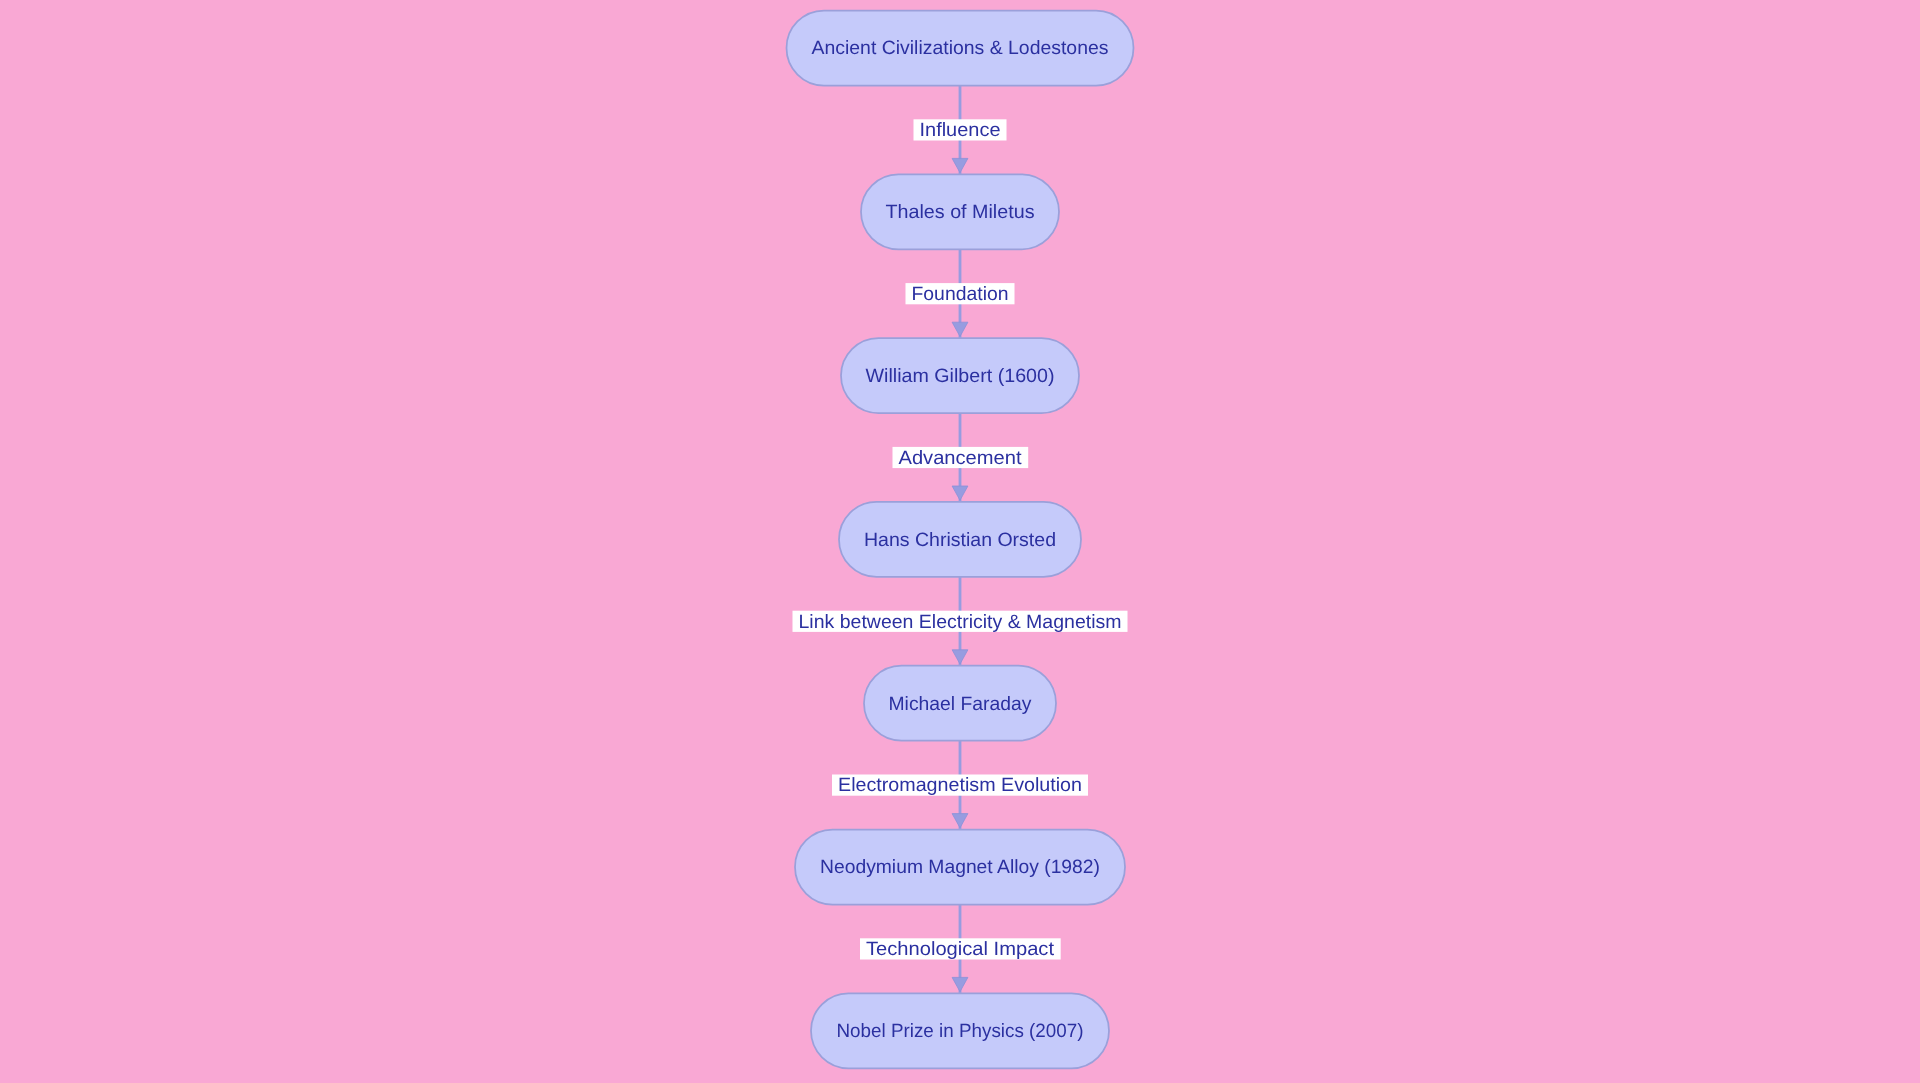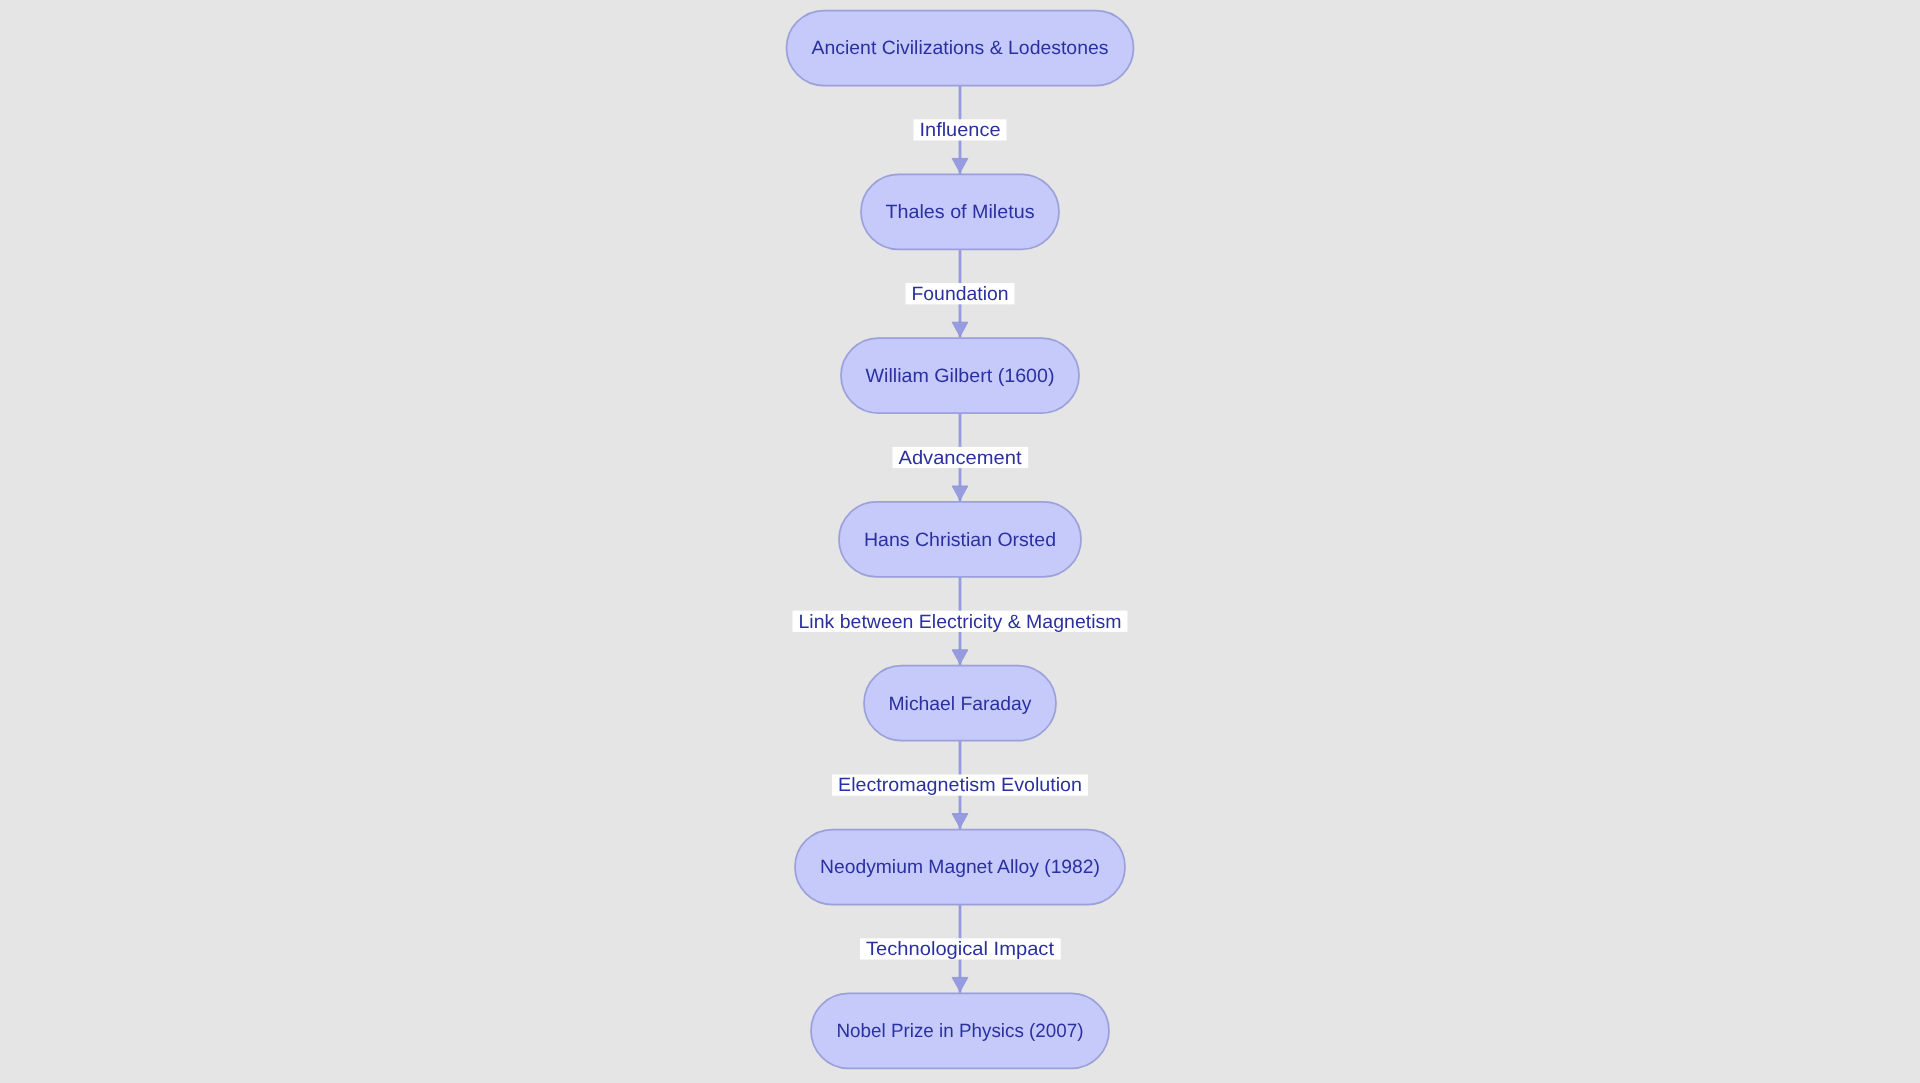--- a/index.html
+++ b/index.html
@@ -1,21 +1,21 @@
 <!DOCTYPE html>
 <html><head>
 <meta charset="utf-8">
 <title>Flowchart</title>
 <style>
   html,body{margin:0;padding:0;background:#ffffff;}
   body{width:1920px;height:1083px;overflow:hidden;
        font-family:"Liberation Sans",sans-serif;
        -webkit-font-smoothing:antialiased;
        text-rendering:geometricPrecision;}
-  #stage{position:relative;width:1920px;height:1083px;background:#e5e5e5;}
+  #stage{position:relative;width:1920px;height:1083px;background:#f9a8d4;}
   svg.flow{position:absolute;left:0;top:0;width:1920px;height:1083px;display:block;
            transform:translateZ(0);backface-visibility:hidden;}
   svg text{-webkit-font-smoothing:antialiased;}
 
   .node-shape{fill:#c5cafa;stroke:#9ba0da;stroke-width:1.75px;}
   .node-label{fill:#2b30a0;font-size:19.2px;font-family:"Liberation Sans",sans-serif;
               text-anchor:middle;}
   .edge-line{stroke:#979ce0;stroke-width:2.8px;fill:none;}
   .edge-head{fill:#979ce0;stroke:#8a90d8;stroke-width:0.8px;stroke-linejoin:miter;}
   .edge-label{fill:#2b30a0;font-size:19.2px;font-family:"Liberation Sans",sans-serif;

